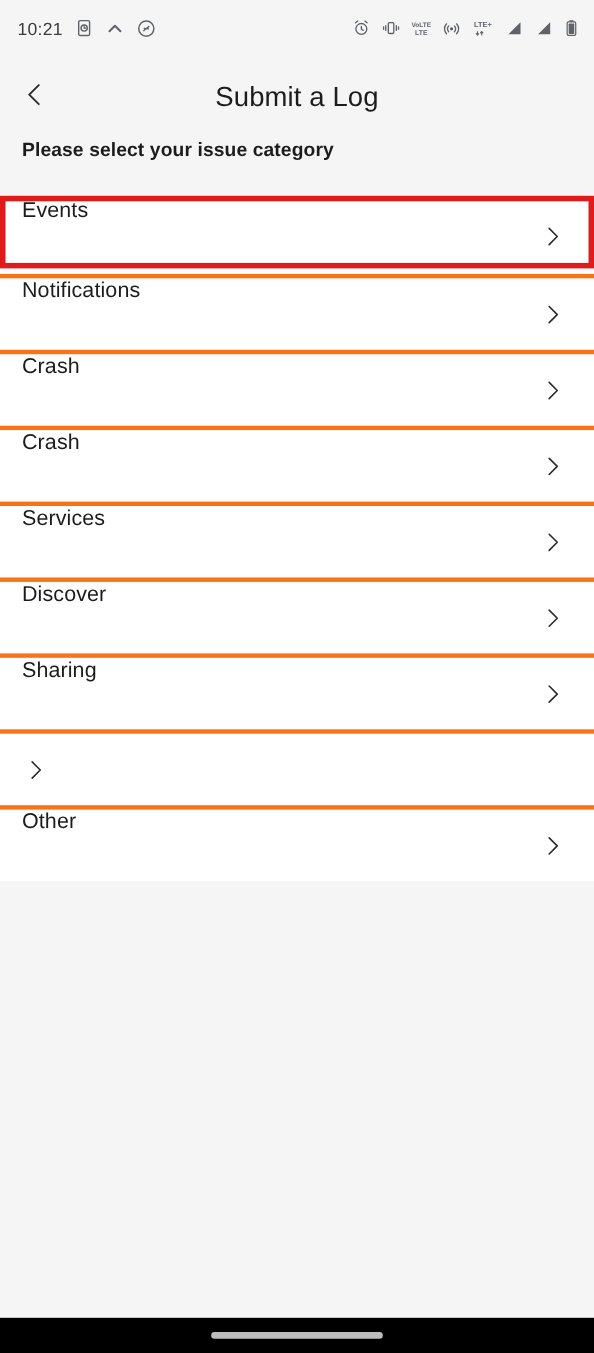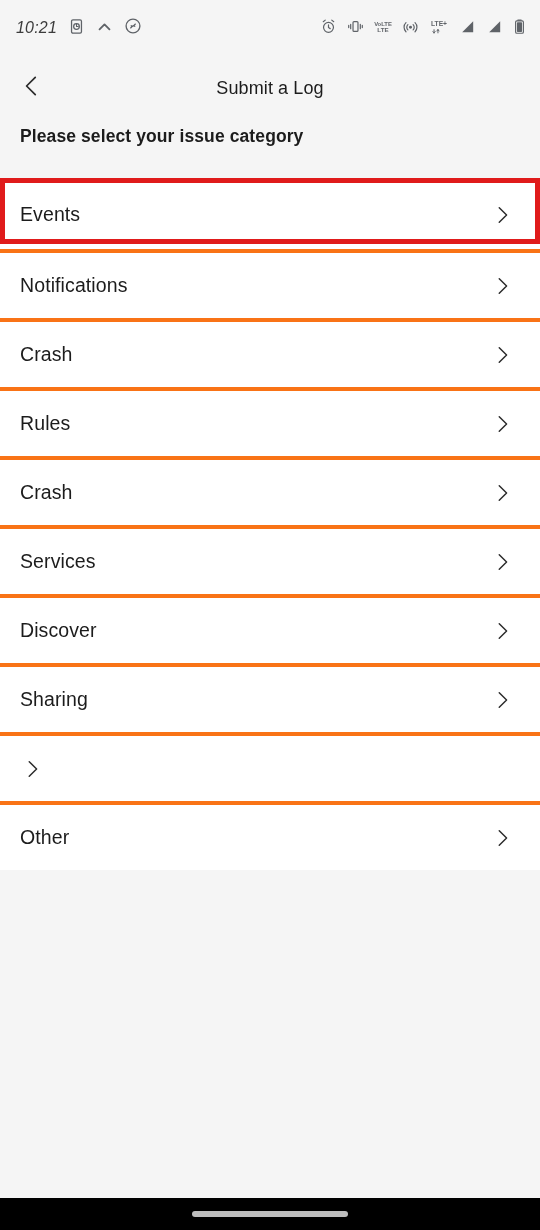--- a/index.html
+++ b/index.html
@@ -10,53 +10,53 @@
     overflow:hidden;
   }
   .phone { position:relative; width:540px; height:1230px; background:#f5f5f5; }
 
   
   .statusbar {
     position:absolute; top:0; left:0; width:540px; height:56px;
     display:flex; align-items:center; justify-content:space-between;
     padding:0 14px 0 16px; background:#f5f5f5;
   }
-  .sb-left { display:flex; align-items:center; gap:11px;font-style:italic; }
+  .sb-left { display:flex; align-items:center; gap:11px; }
   .sb-time { font-size:16px; color:#3c3c3c; letter-spacing:.2px; font-family:"Liberation Sans", sans-serif; }
   .sb-right { display:flex; align-items:center; gap:10px; }
   .sb-ic { display:block; }
 
   
   .header {
     position:absolute; top:56px; left:0; width:540px; height:64px;
     display:flex; align-items:center; background:#f5f5f5;
   }
   .back-btn {
     width:64px; height:64px; display:flex; align-items:center; justify-content:center;
     cursor:pointer;
   }
   .page-title {
     position:absolute; left:0; width:540px; text-align:center;
-    font-size:18px; color:#1c1c1c; letter-spacing:.1px;
+    font-size:25px; color:#1c1c1c; letter-spacing:.1px;
   }
 
   
   .subtitle {
     position:absolute; top:126px; left:20px;
     font-size:17.5px; font-weight:bold; color:#1c1c1c; letter-spacing:.1px;
   }
 
   
   .list {
     position:absolute; top:180px; left:0; width:540px;
     background:#ffffff;
   }
   .row {
     position:relative; height:69px; width:540px; background:#ffffff;
-    display:flex; align-items:center; justify-content:space-between;
+    display:flex; justify-content:space-between;
     padding:0 26px 0 20px; cursor:pointer;
   }
   .row + .row { border-top:4px solid #f97316; }
   .row-label { font-size:19.5px; color:#1c1c1c; letter-spacing:.1px; }
   .row-chevron { display:flex; align-items:center; justify-content:center; width:24px; }
 
   
   .highlight-box {
     position:absolute; top:178px; left:0; width:540px; height:66px;
     border:5px solid #e01b1b; pointer-events:none; z-index:5;
@@ -186,28 +186,20 @@
 
     <div class="row">
       <span class="row-label">Crash</span>
       <span class="row-chevron">
         <svg width="22" height="22" viewBox="0 0 24 24" fill="none" stroke="#2b2b2b" stroke-width="1.6" stroke-linecap="round" stroke-linejoin="round">
             <polyline points="9,4 17,12 9,20"></polyline>
           </svg>
       </span>
     </div>
 
-    <div class="row">
-      <span class="row-label">Rules</span>
-      <span class="row-chevron">
-        <svg width="22" height="22" viewBox="0 0 24 24" fill="none" stroke="#2b2b2b" stroke-width="1.6" stroke-linecap="round" stroke-linejoin="round">
-            <polyline points="9,4 17,12 9,20"></polyline>
-          </svg>
-      </span>
-    </div>
 
     <div class="row">
       <span class="row-label">Crash</span>
       <span class="row-chevron">
         <svg width="22" height="22" viewBox="0 0 24 24" fill="none" stroke="#2b2b2b" stroke-width="1.6" stroke-linecap="round" stroke-linejoin="round">
             <polyline points="9,4 17,12 9,20"></polyline>
           </svg>
       </span>
     </div>
 

